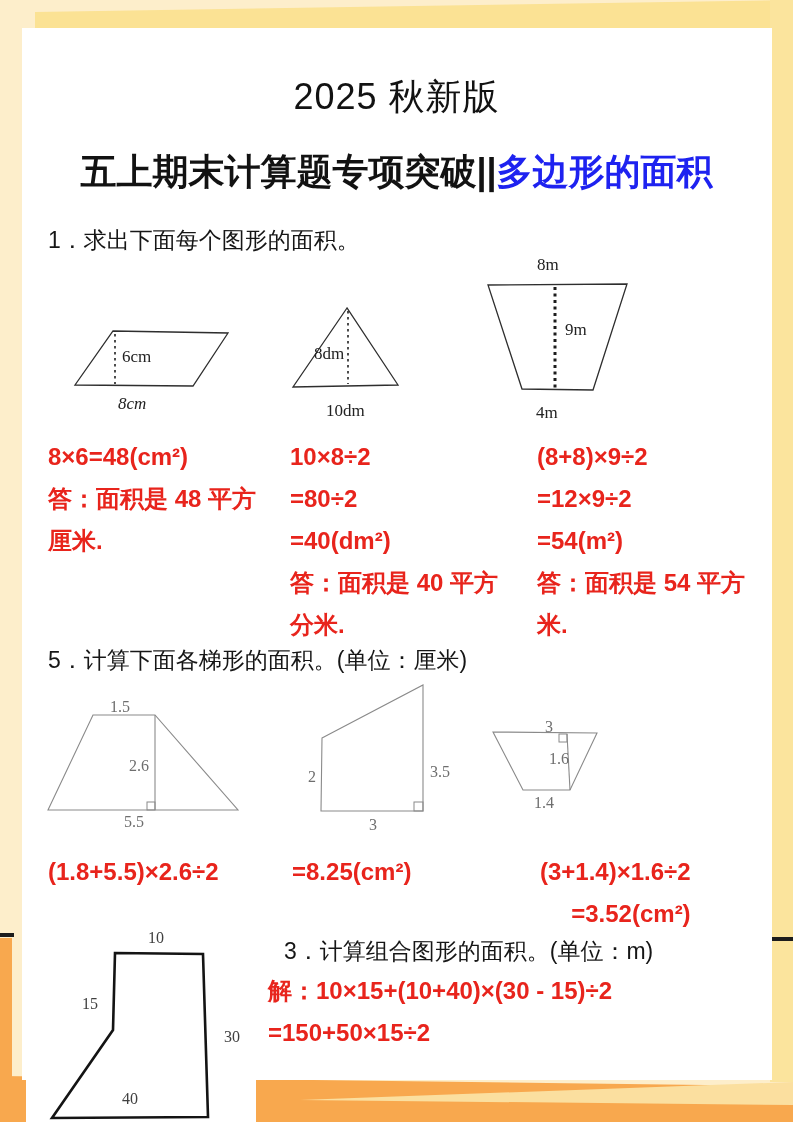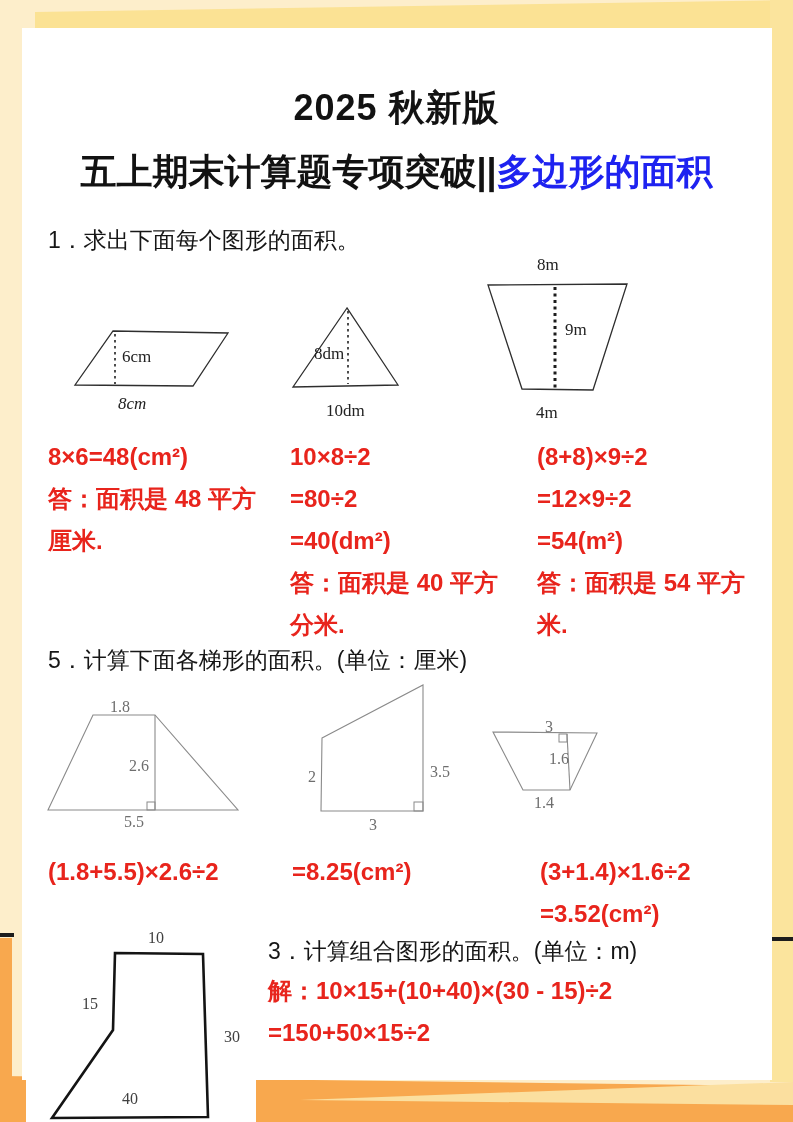--- a/index.html
+++ b/index.html
@@ -14,29 +14,29 @@
     clip-path:polygon(0px 6px,793px 16px,793px 52px,0px 52px);z-index:0;}
   .bg-bottom-wedge{left:0;top:1070px;width:793px;height:52px;background:#fbdf9f;
     clip-path:polygon(300px 30px,793px 12px,793px 35px);z-index:1;}
   .bg-left-orange{left:0;top:938px;width:12px;height:184px;background:#f8a84e;z-index:1;}
   .divider-dash{height:4px;background:#1c1c1c;z-index:1;}
   
   .card{left:22px;top:28px;width:750px;height:1052px;background:#ffffff;z-index:2;}
   .white-patch{left:26px;top:1048px;width:230px;height:74px;background:#ffffff;z-index:2;}
   
   .layer{left:0;top:0;width:793px;height:1122px;z-index:4;}
-  .title{left:0;top:84px;width:793px;text-align:center;font-size:36px;font-weight:700;
+  .title{left:0;top:73px;width:793px;text-align:center;font-size:36px;font-weight:400;
          color:#121212;letter-spacing:1px;}
   .subtitle{left:0;top:148px;width:793px;text-align:center;font-size:36px;font-weight:900;
          color:#121212;letter-spacing:0px;}
   .subtitle .blue{color:#1e22f0;}
   .qheading{font-size:23px;color:#161616;}
   .red-col{color:#e8241c;font-weight:700;font-size:24px;line-height:42px;white-space:nowrap;}
   .red-col div{height:42px;}
-  .q2red{line-height:43px;}
+  .q2red{line-height:43px;text-align:right;}
   .dim{position:absolute;font-family:"Liberation Serif",serif;font-size:17px;color:#222;
        white-space:nowrap;}
   .dim2{font-size:16px;color:#6e6e6e;}
   .dim3{font-size:16px;color:#404040;}
   svg.figures{position:absolute;left:0;top:0;z-index:3;pointer-events:none;}
 </style>
 </head>
 <body>
 
 <div class="abs bg-top-wedge"></div>
@@ -108,42 +108,42 @@
   <div class="abs red-col" style="left:537px;top:436px;">
     <div>(8+8)×9÷2</div>
     <div>=12×9÷2</div>
     <div>=54(m²)</div>
     <div>答：面积是 54 平方</div>
     <div>米.</div>
   </div>
 
   <div class="abs qheading" style="left:48px;top:645px;">5．计算下面各梯形的面积。(单位：厘米)</div>
 
-  <span class="dim dim2" style="left:110px;top:698px;">1.8</span>
+  <span class="dim dim2" style="left:110px;top:698px;">1.5</span>
   <span class="dim dim2" style="left:129px;top:757px;">2.6</span>
   <span class="dim dim2" style="left:124px;top:813px;">5.5</span>
   <span class="dim dim2" style="left:308px;top:768px;">2</span>
   <span class="dim dim2" style="left:430px;top:763px;">3.5</span>
   <span class="dim dim2" style="left:369px;top:816px;">3</span>
   <span class="dim dim2" style="left:545px;top:718px;">3</span>
   <span class="dim dim2" style="left:549px;top:750px;">1.6</span>
   <span class="dim dim2" style="left:534px;top:794px;">1.4</span>
 
   <div class="abs red-col q2red" style="left:48px;top:850px;">
     <div>(1.8+5.5)×2.6÷2</div>
   </div>
   <div class="abs red-col q2red" style="left:292px;top:850px;">
     <div>=8.25(cm²)</div>
   </div>
   <div class="abs red-col q2red" style="left:540px;top:850px;">
     <div>(3+1.4)×1.6÷2</div>
     <div>=3.52(cm²)</div>
   </div>
 
-  <div class="abs qheading" style="left:268px;top:936px;text-align:right;">3．计算组合图形的面积。(单位：m)</div>
+  <div class="abs qheading" style="left:284px;top:936px;text-align:right;">3．计算组合图形的面积。(单位：m)</div>
   <div class="abs red-col" style="left:268px;top:970px;">
     <div>解：10×15+(10+40)×(30 - 15)÷2</div>
     <div>=150+50×15÷2</div>
   </div>
 
   <span class="dim dim3" style="left:148px;top:929px;">10</span>
   <span class="dim dim3" style="left:82px;top:995px;">15</span>
   <span class="dim dim3" style="left:224px;top:1028px;">30</span>
   <span class="dim dim3" style="left:122px;top:1090px;">40</span>
 

